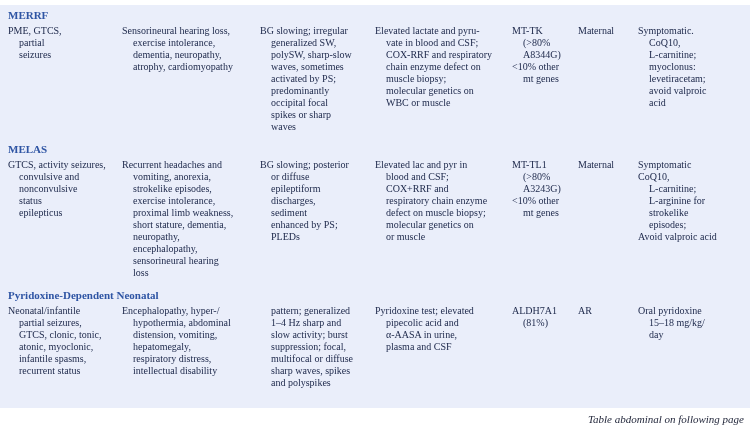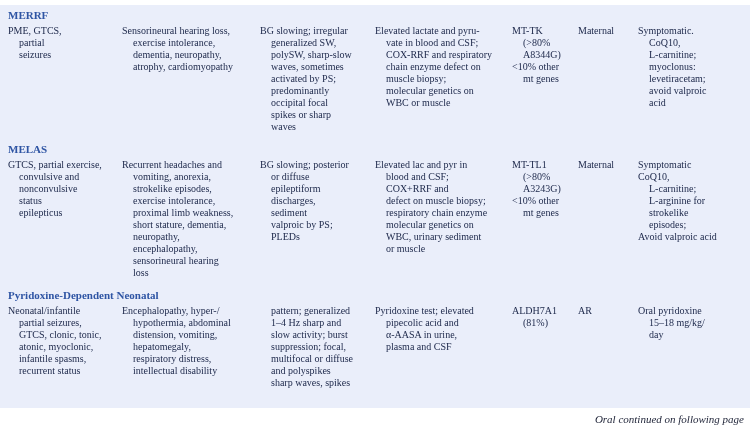--- a/index.html
+++ b/index.html
@@ -113,21 +113,21 @@
           <div class="line ind">L-carnitine;</div>
           <div class="line ind">myoclonus:</div>
           <div class="line ind">levetiracetam;</div>
           <div class="line ind">avoid valproic</div>
           <div class="line ind">acid</div>
         </div>
       </div>
       <div class="section-header">MELAS</div>
       <div class="row">
         <div class="cell">
-          <div class="line">GTCS, partial exercise,</div>
+          <div class="line">GTCS, activity seizures,</div>
           <div class="line ind">convulsive and</div>
           <div class="line ind">nonconvulsive</div>
           <div class="line ind">status</div>
           <div class="line ind">epilepticus</div>
         </div>
         <div class="cell">
           <div class="line">Recurrent headaches and</div>
           <div class="line ind">vomiting, anorexia,</div>
           <div class="line ind">strokelike episodes,</div>
           <div class="line ind">exercise intolerance,</div>
@@ -137,31 +137,30 @@
           <div class="line ind">encephalopathy,</div>
           <div class="line ind">sensorineural hearing</div>
           <div class="line ind">loss</div>
         </div>
         <div class="cell">
           <div class="line">BG slowing; posterior</div>
           <div class="line ind">or diffuse</div>
           <div class="line ind">epileptiform</div>
           <div class="line ind">discharges,</div>
           <div class="line ind">sediment</div>
-          <div class="line ind">valproic by PS;</div>
+          <div class="line ind">enhanced by PS;</div>
           <div class="line ind">PLEDs</div>
         </div>
         <div class="cell">
           <div class="line">Elevated lac and pyr in</div>
           <div class="line ind">blood and CSF;</div>
           <div class="line ind">COX+RRF and</div>
+          <div class="line ind">respiratory chain enzyme</div>
           <div class="line ind">defect on muscle biopsy;</div>
-          <div class="line ind">respiratory chain enzyme</div>
           <div class="line ind">molecular genetics on</div>
-          <div class="line ind">WBC, urinary sediment</div>
           <div class="line ind">or muscle</div>
         </div>
         <div class="cell">
           <div class="line">MT-TL1</div>
           <div class="line ind">(&gt;80%</div>
           <div class="line ind">A3243G)</div>
           <div class="line">&lt;10% other</div>
           <div class="line ind">mt genes</div>
         </div>
         <div class="cell">
@@ -194,22 +193,22 @@
           <div class="line ind">hepatomegaly,</div>
           <div class="line ind">respiratory distress,</div>
           <div class="line ind">intellectual disability</div>
         </div>
         <div class="cell">
           <div class="line ind">pattern; generalized</div>
           <div class="line ind">1–4 Hz sharp and</div>
           <div class="line ind">slow activity; burst</div>
           <div class="line ind">suppression; focal,</div>
           <div class="line ind">multifocal or diffuse</div>
+          <div class="line ind">sharp waves, spikes</div>
           <div class="line ind">and polyspikes</div>
-          <div class="line ind">sharp waves, spikes</div>
         </div>
         <div class="cell">
           <div class="line">Pyridoxine test; elevated</div>
           <div class="line ind">pipecolic acid and</div>
           <div class="line ind">α-AASA in urine,</div>
           <div class="line ind">plasma and CSF</div>
         </div>
         <div class="cell">
           <div class="line">ALDH7A1</div>
           <div class="line ind">(81%)</div>
@@ -217,14 +216,14 @@
         <div class="cell">
           <div class="line">AR</div>
         </div>
         <div class="cell">
           <div class="line">Oral pyridoxine</div>
           <div class="line ind">15–18 mg/kg/</div>
           <div class="line ind">day</div>
         </div>
       </div>
     </div>
-  <div class="footer-note">Oral continued on following page</div>
+  <div class="footer-note">Table abdominal on following page</div>
 </div>
 
 </body></html>

